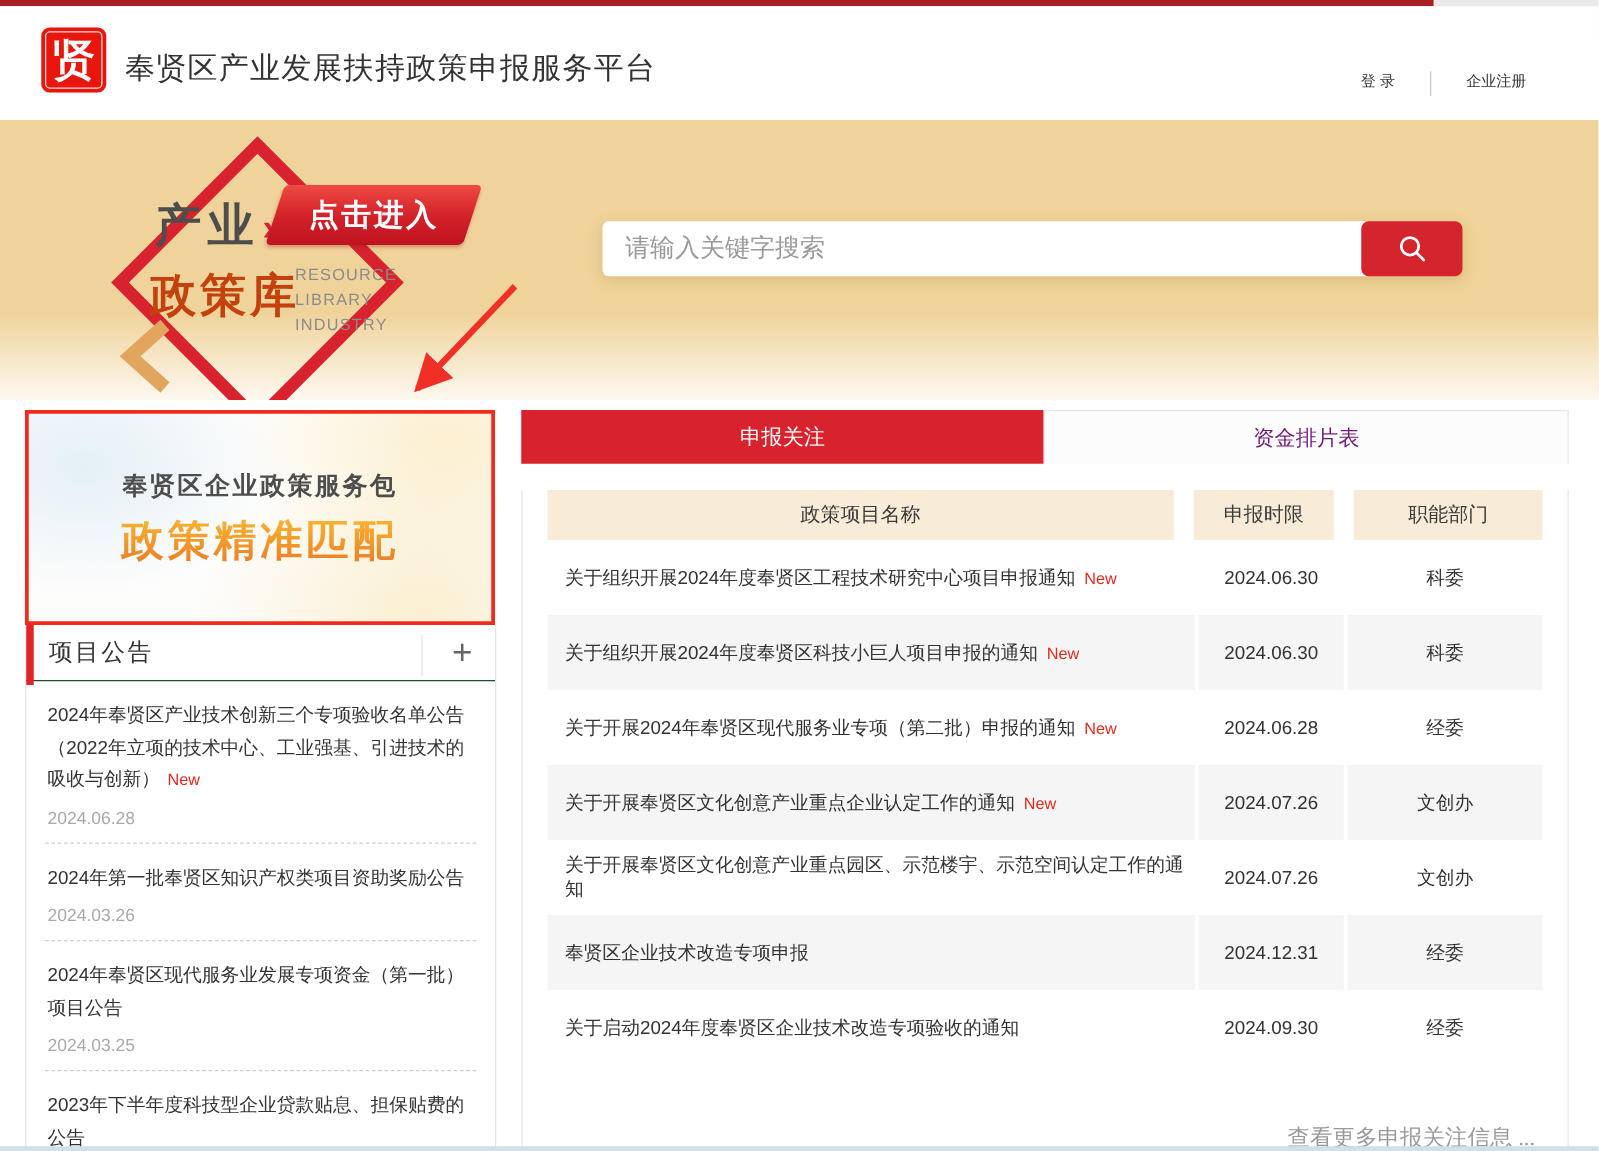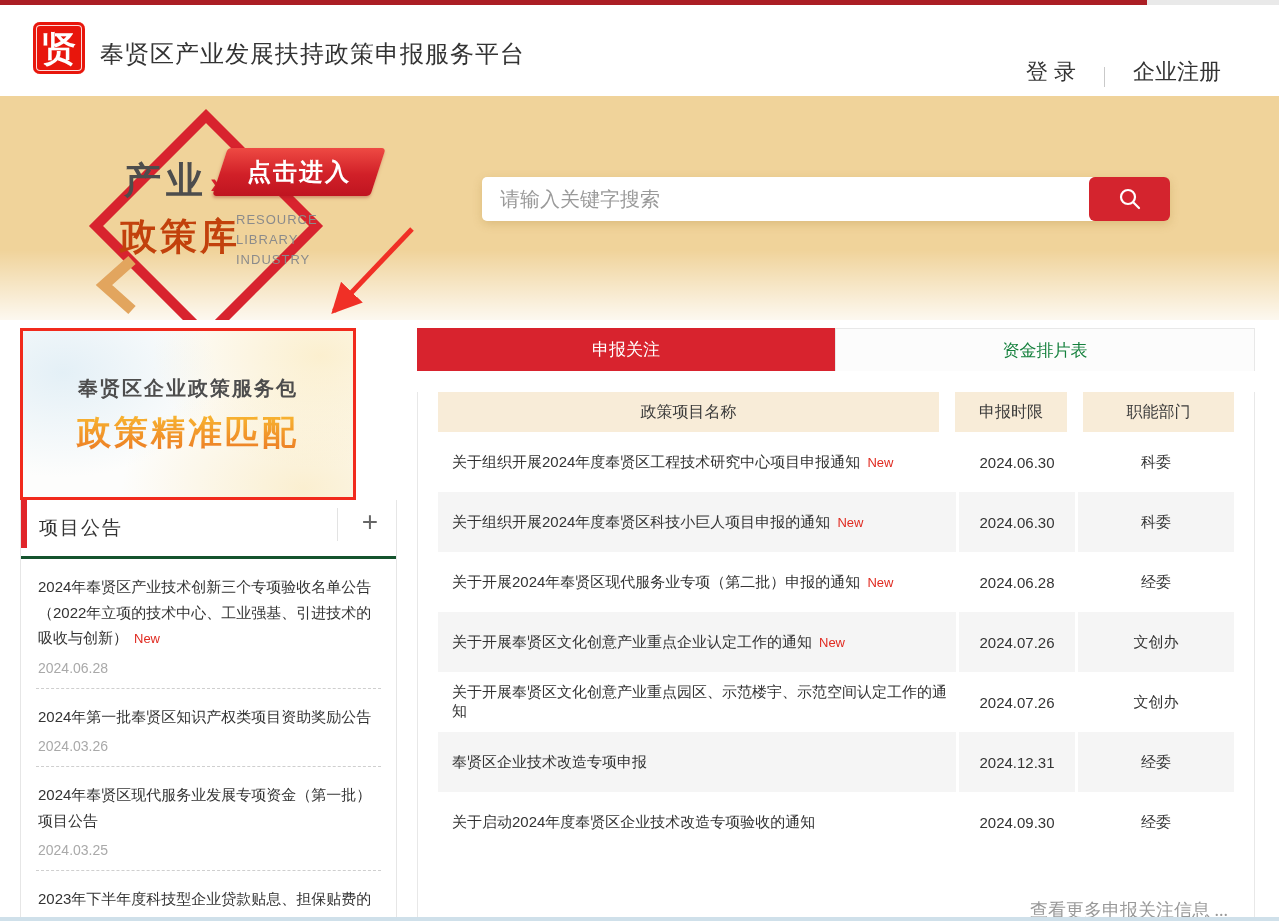--- a/index.html
+++ b/index.html
@@ -10,21 +10,21 @@
   
   .topbar-red { position:absolute; left:0; top:0; width:1147px; height:5px; background:#ab1e24; }
   .about-box { position:absolute; right:0; top:0; width:132px; height:33px; background:#e9e9e9;
     font-size:15px; color:#3c3c3c; text-align:center; line-height:33px; cursor:pointer; }
   .header { position:absolute; left:0; top:5px; width:1279px; height:91px; background:#fff; }
   .seal { position:absolute; left:33px; top:17px; width:52px; height:52px; background:#e8160c;
     border-radius:7px; color:#fff; text-align:center; line-height:54px; font-size:34px;
     font-family:"Liberation Serif","DejaVu Serif",serif; font-weight:bold;
     box-shadow:inset 0 0 0 3px #e8160c, inset 0 0 0 4px rgba(255,255,255,.85); }
   .site-title { position:absolute; left:100px; top:33px; font-size:24px; color:#333; letter-spacing:1px; }
-  .auth { position:absolute; right:30px; top:52px; display:flex; align-items:flex-end; font-size:22px; color:#333; }
+  .auth { position:absolute; right:30px; top:52px; display:flex; align-items:flex-start; font-size:12px; color:#333; }
   .auth .lnk { cursor:pointer; padding:0 28px; }
   .auth .sep { width:1px; height:20px; background:#c9c9c9; }
 
   
   .banner { position:absolute; left:0; top:96px; width:1279px; height:224px; overflow:hidden;
     background:
       radial-gradient(ellipse 420px 160px at 82% 88%, rgba(255,252,225,.95) 0%, rgba(255,236,170,.65) 35%, rgba(255,220,130,0) 75%),
       linear-gradient(to top, rgba(255,255,255,.9) 0%, rgba(255,255,255,.45) 14%, rgba(255,255,255,0) 30%),
       linear-gradient(100deg, #eaddd2 0%, #f1ddb4 30%, #f6d astronomical 0, #f5d28a 55%, #f2c169 78%, #f3bf62 100%);
     background-color:#f0d39a; }
@@ -48,52 +48,52 @@
   .searchbar input { flex:1; border:none; outline:none; background:#fff; border-radius:5px 0 0 5px;
     padding:0 18px; font-size:20px; color:#333; }
   .searchbar input::placeholder { color:#9a9a9a; }
   .search-btn { width:81px; background:#d4242e; border:none; border-radius:6px; cursor:pointer;
     display:flex; align-items:center; justify-content:center; margin-left:-4px; }
 
   
   .anno-arrow { position:absolute; left:300px; top:215px; width:130px; height:115px; pointer-events:none; z-index:9; }
 
   
-  .promo { position:absolute; left:20px; top:328px; width:336px; height:172px; background:#fdfdfc;
+  .promo { position:absolute; left:20px; top:328px; width:376px; height:172px; background:#fdfdfc;
     border:3px solid #f12a1c; cursor:pointer; overflow:hidden;
     background-image:
       radial-gradient(ellipse 220px 150px at 12% 25%, rgba(190,220,238,.40), rgba(190,220,238,0) 70%),
       radial-gradient(ellipse 240px 160px at 90% 15%, rgba(250,228,170,.55), rgba(250,228,170,0) 70%),
       radial-gradient(ellipse 260px 170px at 85% 95%, rgba(248,225,165,.5), rgba(248,225,165,0) 70%); }
   .promo .p1 { margin-top:44px; text-align:center; font-size:20px; font-weight:bold; color:#4d4d4d; letter-spacing:2px; }
   .promo .p2 { margin-top:8px; text-align:center; font-size:34px; font-weight:bold; letter-spacing:3px;
     background:linear-gradient(180deg,#f8b531 10%, #ec7d25 90%); -webkit-background-clip:text;
     background-clip:text; color:transparent; }
 
   
   .ann-panel { position:absolute; left:20px; top:500px; width:377px; height:440px; background:#fff;
     border:1px solid #e6e6e6; border-top:none; }
-  .ann-head { position:relative; height:59px; border-bottom:3px solid #14532d; display:flex; align-items:center; }
+  .ann-head { position:relative; height:45px; border-bottom:1px solid #14532d; display:flex; align-items:center; }
   .ann-head .redbar { position:absolute; left:0; top:0; width:6px; height:48px; background:#e0252a; }
   .ann-head .ttl { margin-left:18px; font-size:19px; color:#333; letter-spacing:2px; }
   .ann-head .vline { position:absolute; right:58px; top:8px; width:1px; height:33px; background:#e3e3e3; }
   .ann-head .plus { position:absolute; right:18px; top:6px; font-size:28px; color:#666; font-weight:normal; cursor:pointer; }
   .ann-list { padding:0 15px; }
   .ann-item { padding:15px 2px 12px 2px; border-bottom:1px dashed #cfcfcf; cursor:pointer; }
   .ann-item:last-child { border-bottom:none; }
   .ann-title { font-size:15px; color:#333; line-height:1.7; }
   .ann-new { color:#e02a20; font-size:13px; margin-left:6px; }
   .ann-date { margin-top:9px; font-size:14px; color:#a9a9a9; }
 
   
   .right-panel { position:absolute; left:417px; top:328px; width:838px; height:590px; }
   .tabs { display:flex; height:43px; }
   .tab { flex:1; display:flex; align-items:center; justify-content:center; font-size:17px; cursor:pointer; }
   .tab.active { background:#d8232e; color:#fff; }
-  .tab.inactive { background:#fcfcfc; color:#15803d; border:1px solid #e8e8e8; border-bottom:none; }
+  .tab.inactive { background:#fcfcfc; color:#701a75; border:1px solid #e8e8e8; border-bottom:none; }
   .panel-body { height:547px; background:#fff; border:1px solid #e8e8e8; border-top:none; position:relative; }
   .thead { display:flex; margin:21px 20px 0 20px; height:40px; gap:16px; }
   .thead .hc { background:#f8ecd8; color:#3a3a3a; font-size:16px; display:flex; align-items:center; justify-content:center; }
   .col-name { width:518px; }
   .col-time { width:116px; }
   .col-dept { width:156px; }
   .trow { display:flex; margin:0 20px; height:60px; gap:3px; }
   .trow .cell { display:flex; align-items:center; font-size:15px; color:#333; }
   .trow .c-name { width:518px; padding-left:14px; cursor:pointer; }
   .trow .c-time { width:116px; justify-content:center; }

